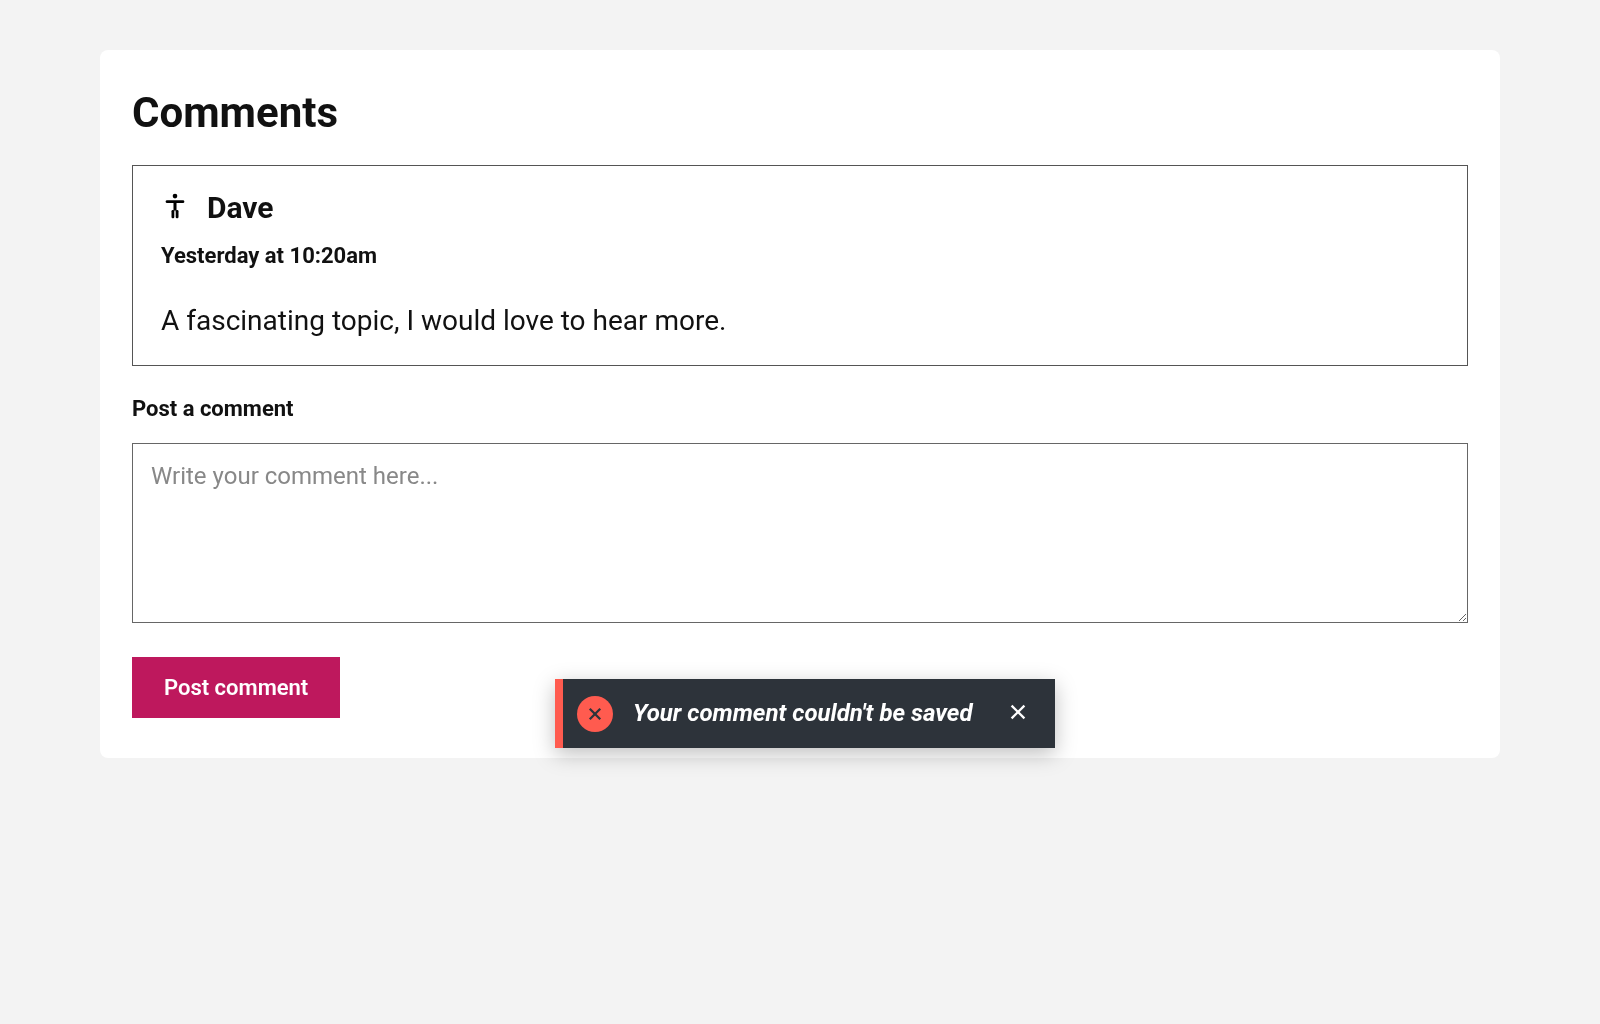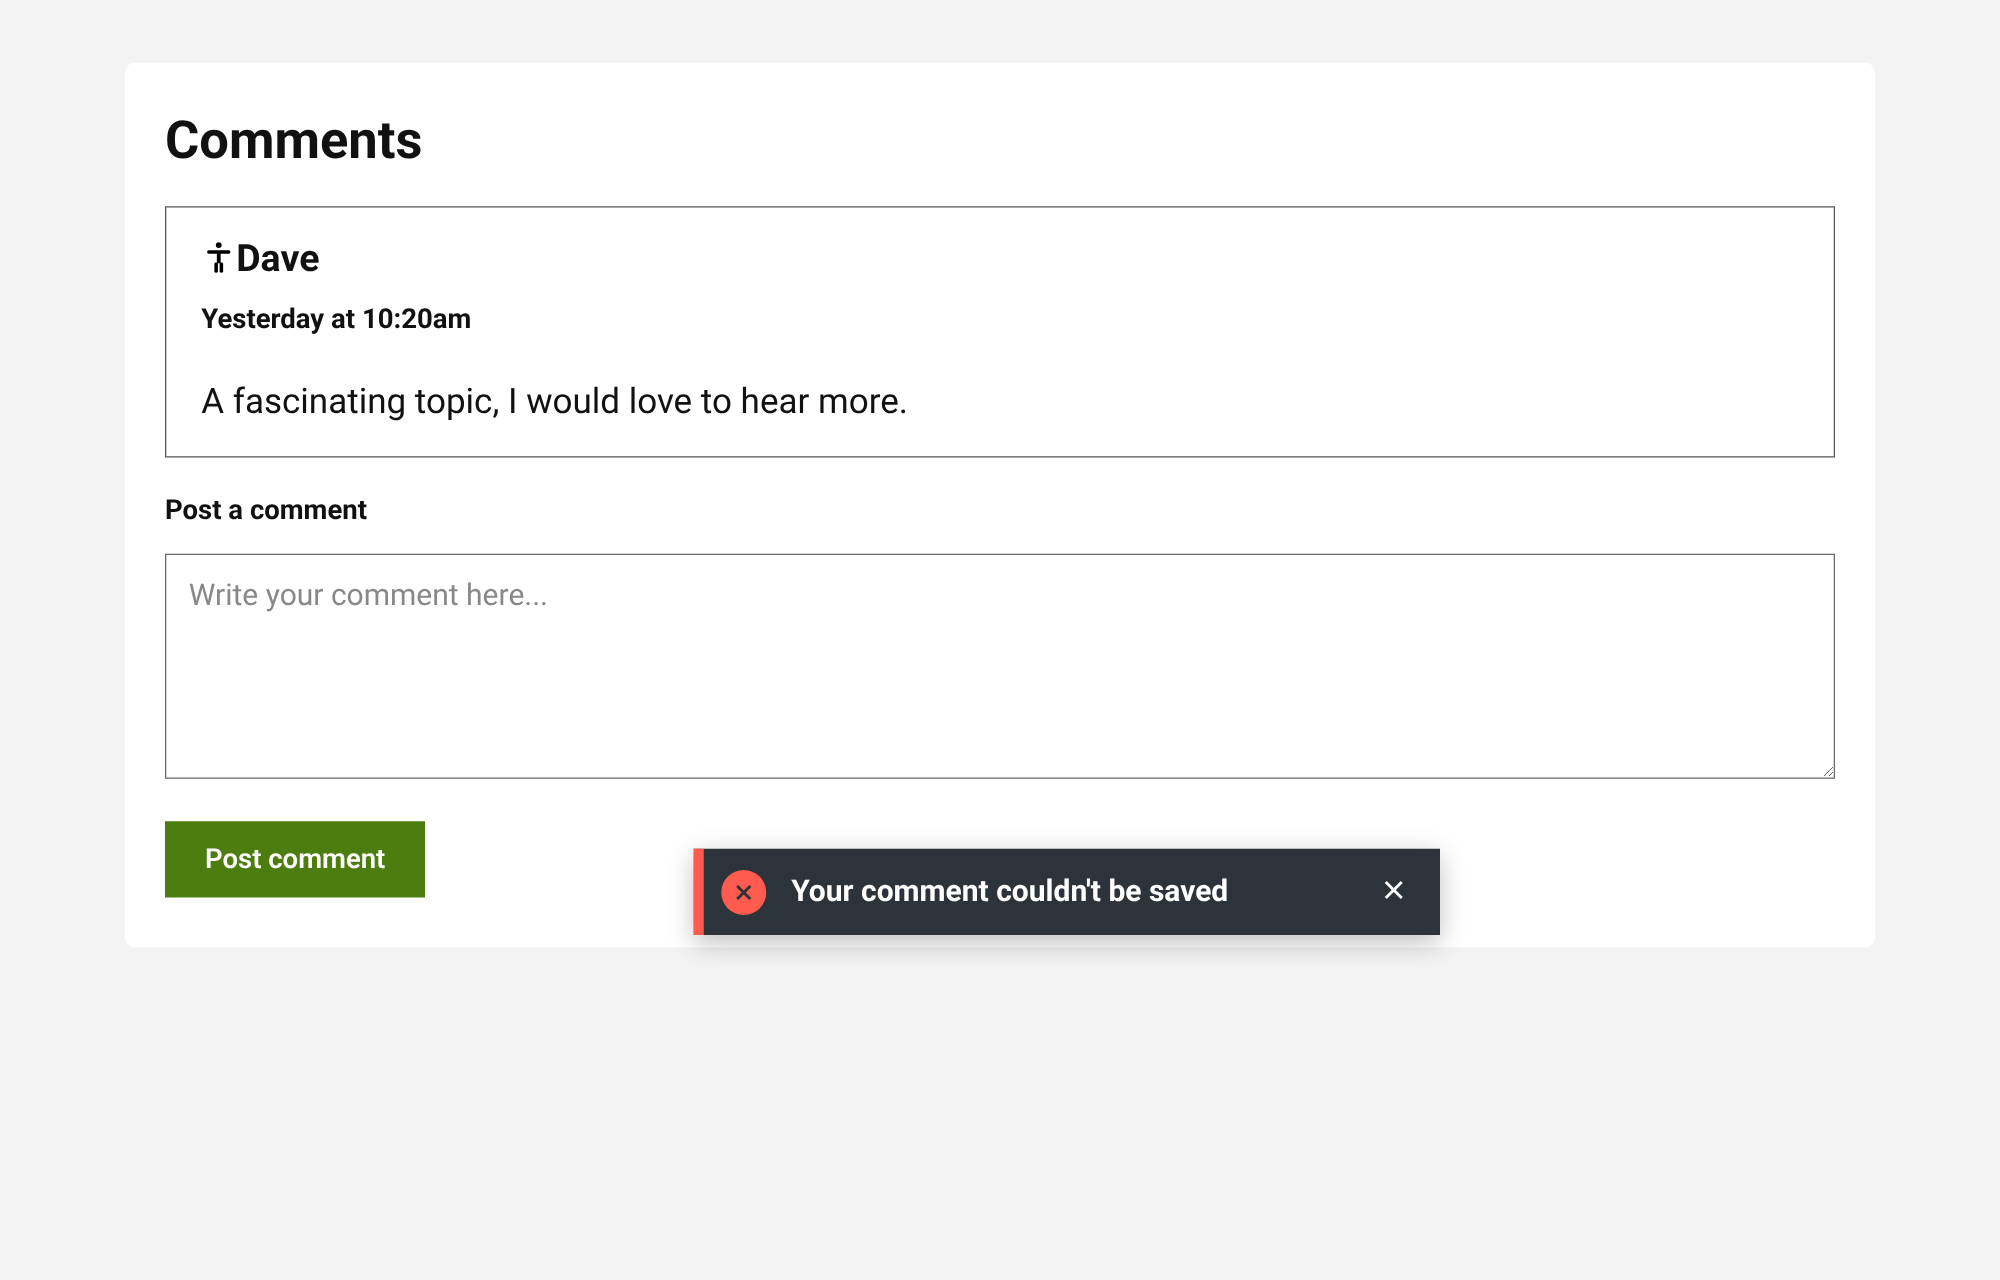--- a/index.html
+++ b/index.html
@@ -27,21 +27,21 @@
       margin-bottom: 28px;
     }
     .comment-box {
       border: 1px solid #555;
       padding: 24px 28px 28px 28px;
       margin-bottom: 30px;
     }
     .comment-author-row {
       display: flex;
       align-items: center;
-      gap: 0;
+      gap: 18px;
       margin-bottom: 18px;
     }
     .person-icon {
       width: 28px;
       height: 28px;
       fill: #000;
     }
     .comment-author {
       font-size: 30px;
       font-weight: 700;
@@ -73,40 +73,41 @@
       font-size: 24px;
       font-family: inherit;
       color: #be185d;
       resize: vertical;
       margin-bottom: 30px;
     }
     .comment-textarea::placeholder {
       color: #888;
     }
     .post-button {
-      background-color: #4d7c0f;
+      background-color: #be185d;
       color: #fff;
       border: none;
       padding: 18px 32px;
       font-size: 22px;
       font-weight: 600;
       cursor: pointer;
       font-family: inherit;
     }
     .toast {
       position: absolute;
       left: 455px;
       bottom: 10px;
-      width: 597px;
+      width: 500px;
       background: #2d333a;
       display: flex;
       align-items: center;
       padding: 16px 20px 16px 14px;
       box-shadow: 0 6px 20px rgba(0,0,0,0.25);
       border-left: 8px solid #ff5b4f;
+      font-style: italic;
     }
     .toast-error-circle {
       width: 36px;
       height: 36px;
       border-radius: 50%;
       background: #ff5b4f;
       display: flex;
       align-items: center;
       justify-content: center;
       flex-shrink: 0;

